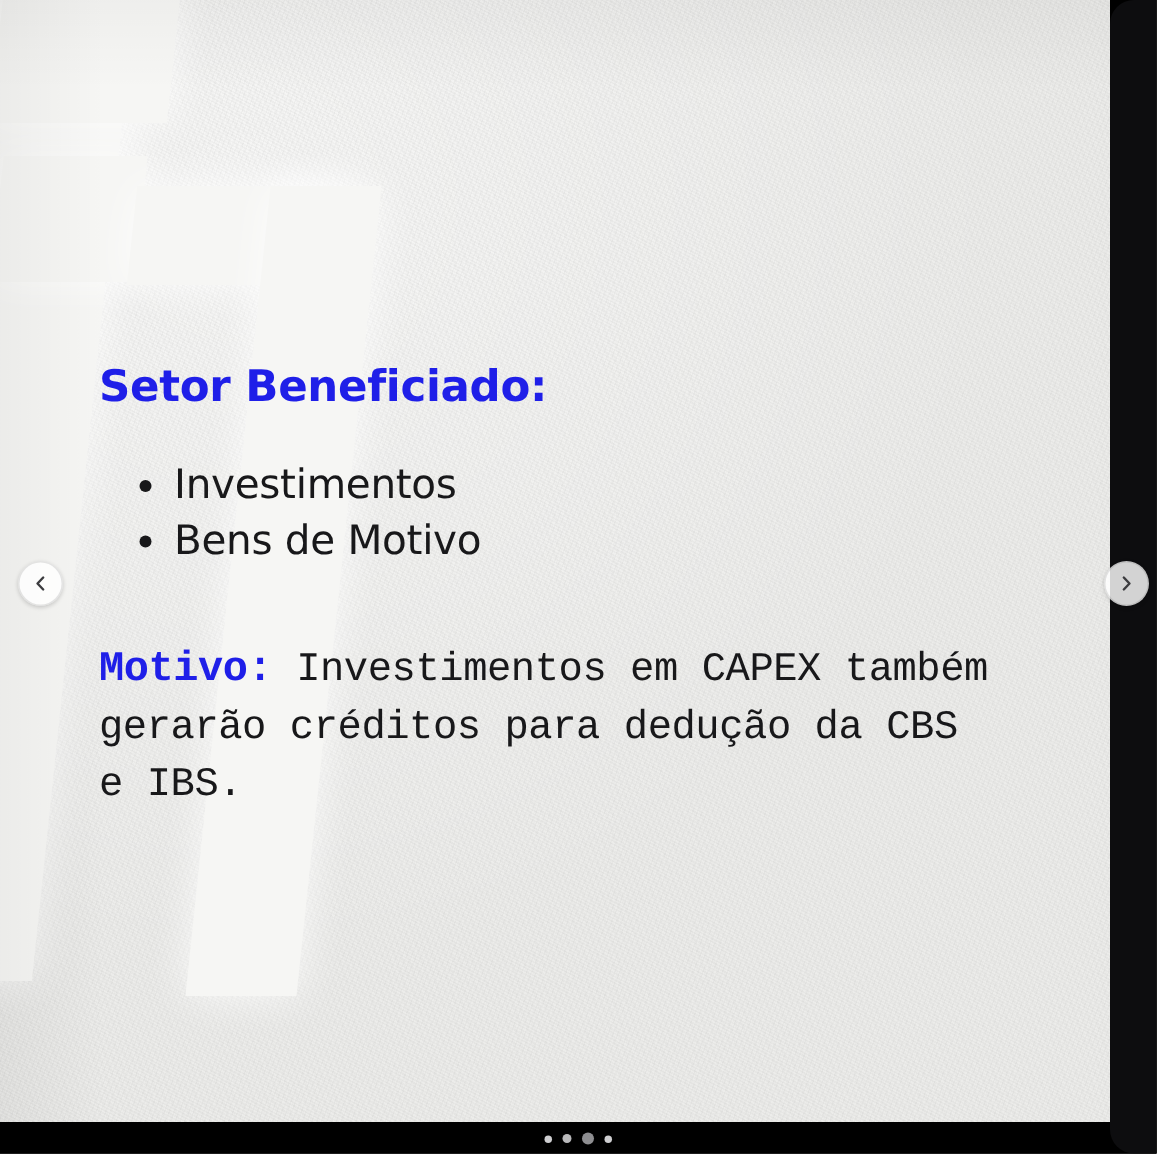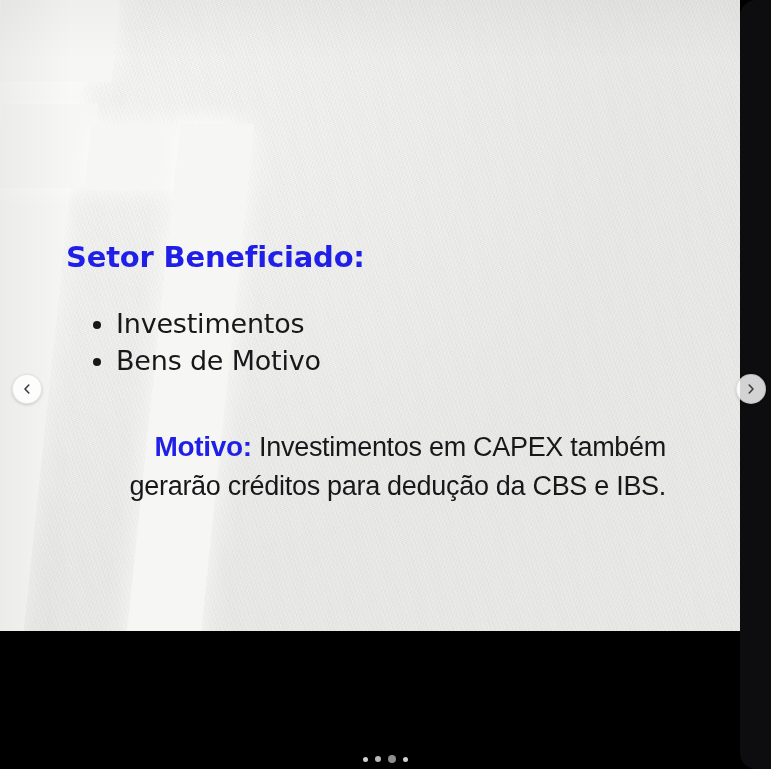--- a/index.html
+++ b/index.html
@@ -21,21 +21,21 @@
     overflow: hidden;
     background: #000000;
   }
 
   
   .slide {
     position: absolute;
     top: 0;
     left: 0;
     width: 740px;
-    height: 631px;
+    height: 748px;
     background: #84cc16;
     overflow: hidden;
   }
 
   
   .paper-texture {
     position: absolute;
     inset: 0;
     background-color: #ececea;
     background-image:
@@ -105,26 +105,25 @@
     font-family: "DejaVu Sans", sans-serif;
     font-size: 27px;
     font-weight: 400;
     line-height: 1.38;
     color: #18181a;
     letter-spacing: -0.2px;
   }
 
   .motivo-block {
     margin-top: 48px;
-    font-family: Liberation Sans, sans-serif;
+    font-family: Liberation Mono, monospace;
     font-size: 27px;
     line-height: 1.42;
     color: #18181a;
     letter-spacing: -0.3px;
-    text-align: right;
   }
   .motivo-label {
     font-weight: 700;
     color: #1f1fe8;
     font-size: 28px;
   }
 
   
   .next-slide-peek {
     position: absolute;

